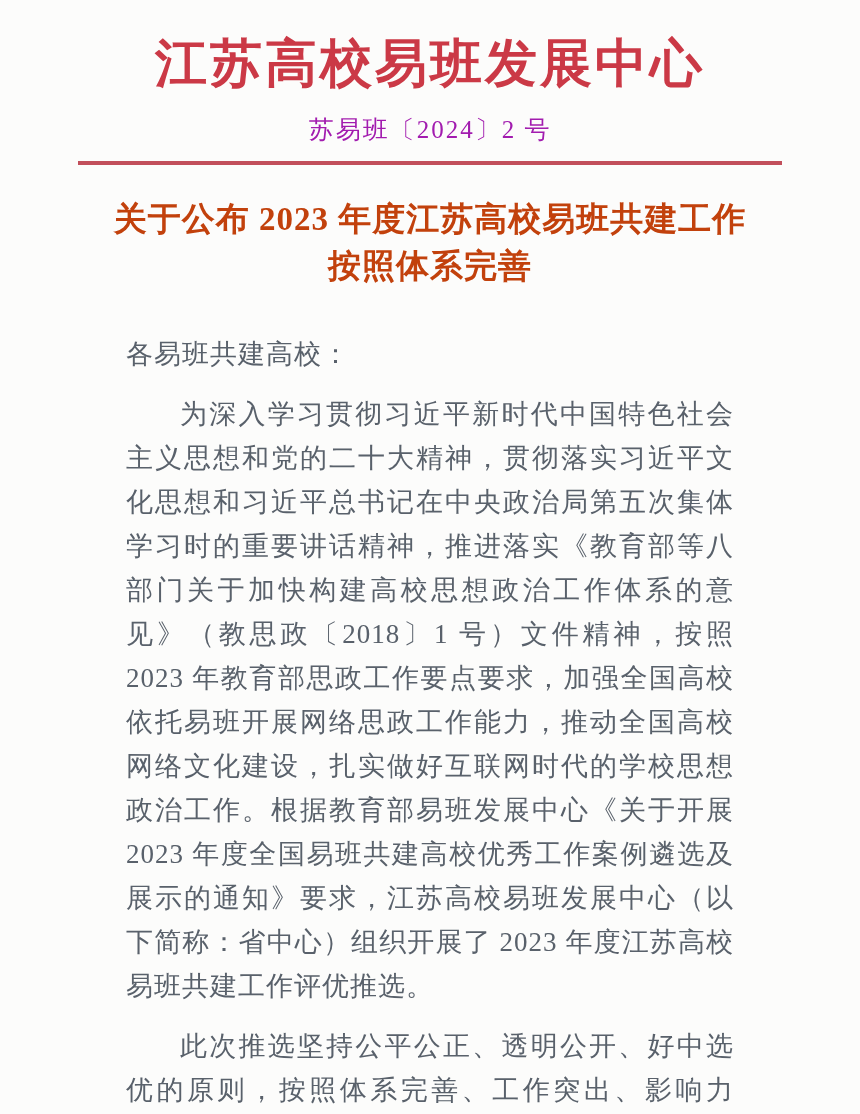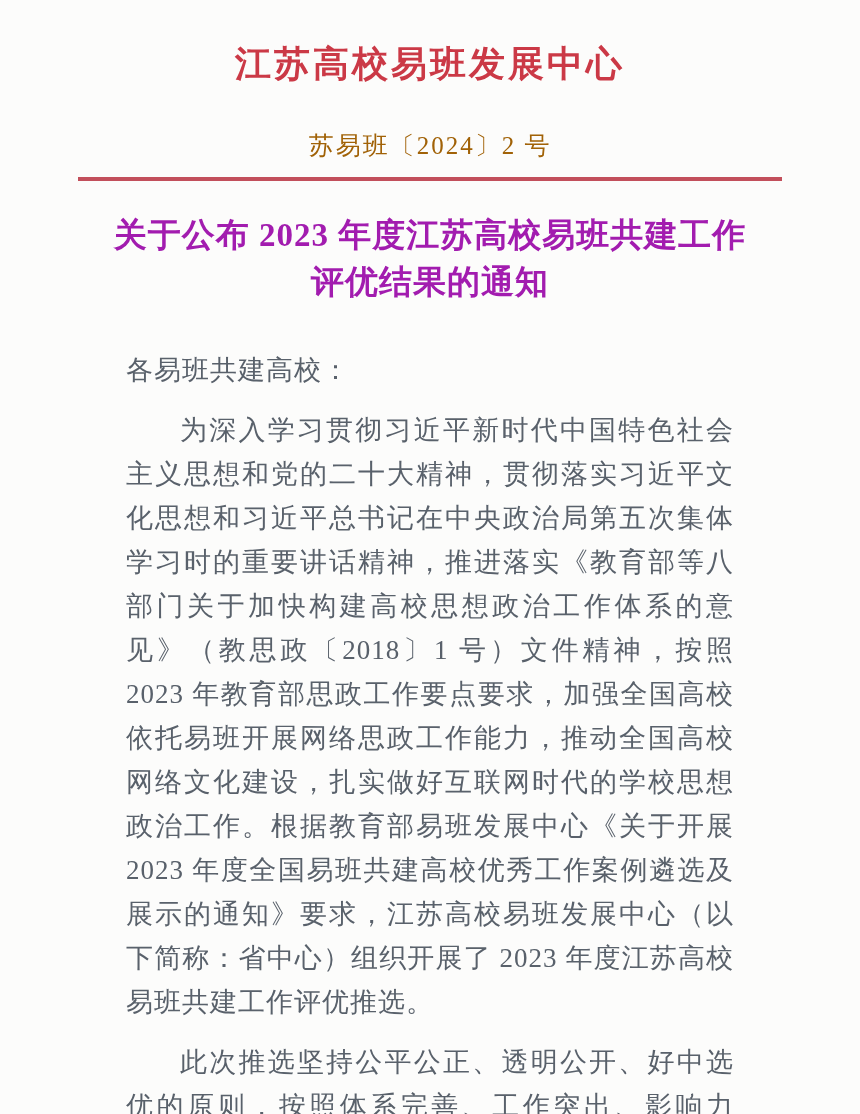--- a/index.html
+++ b/index.html
@@ -15,49 +15,49 @@
   }
   .page {
     width: 860px;
     height: 1114px;
     position: relative;
   }
   .org-title {
     margin: 0;
     padding-top: 30px;
     text-align: center;
-    font-size: 36px;
+    font-size: 52px;
     line-height: 68px;
     font-weight: bold;
     color: #cb3946;
     letter-spacing: 3px;
     font-family: "Liberation Serif", "DejaVu Serif", serif;
   }
   .doc-number {
-    margin-top: 32px;
+    margin-top: 16px;
     text-align: center;
     font-size: 25px;
     line-height: 32px;
-    color: #a16207;
+    color: #a21caf;
     letter-spacing: 2px;
   }
   .red-line {
     width: 704px;
     height: 4px;
     margin: 15px auto 0 auto;
     background: #c24f5b;
   }
   .doc-title {
     margin: 31px auto 0 auto;
     width: 680px;
     text-align: center;
     font-size: 33px;
     line-height: 47px;
     font-weight: bold;
-    color: #a21caf;
+    color: #c2410c;
     letter-spacing: 1px;
   }
   .content {
     width: 640px;
     margin: 42px auto 0 auto;
     margin-left: 110px;
     font-size: 27px;
     line-height: 44px;
     color: #59616b;
     text-align: justify;
@@ -77,21 +77,21 @@
 <div class="page">
 
   <h1 class="org-title">江苏高校易班发展中心</h1>
 
   <div class="doc-number">苏易班〔2024〕2 号</div>
 
   <div class="red-line"></div>
 
   <h2 class="doc-title">
     <span>关于公布 2023 年度江苏高校易班共建工作</span><br>
-    <span>评优结果的通知</span>
+    <span>按照体系完善</span>
   </h2>
 
   <div class="content">
     <p>各易班共建高校：</p>
     <p class="indent">为深入学习贯彻习近平新时代中国特色社会主义思想和党的二十大精神，贯彻落实习近平文化思想和习近平总书记在中央政治局第五次集体学习时的重要讲话精神，推进落实《教育部等八部门关于加快构建高校思想政治工作体系的意见》（教思政〔2018〕1 号）文件精神，按照 2023 年教育部思政工作要点要求，加强全国高校依托易班开展网络思政工作能力，推动全国高校网络文化建设，扎实做好互联网时代的学校思想政治工作。根据教育部易班发展中心《关于开展 2023 年度全国易班共建高校优秀工作案例遴选及展示的通知》要求，江苏高校易班发展中心（以下简称：省中心）组织开展了 2023 年度江苏高校易班共建工作评优推选。</p>
     <p class="indent">此次推选坚持公平公正、透明公开、好中选优的原则，按照体系完善、工作突出、影响力大、示范性强等标准，经学校推荐、省中心审核汇总、省内外专家评审</p>
   </div>
 
 </div>
 

